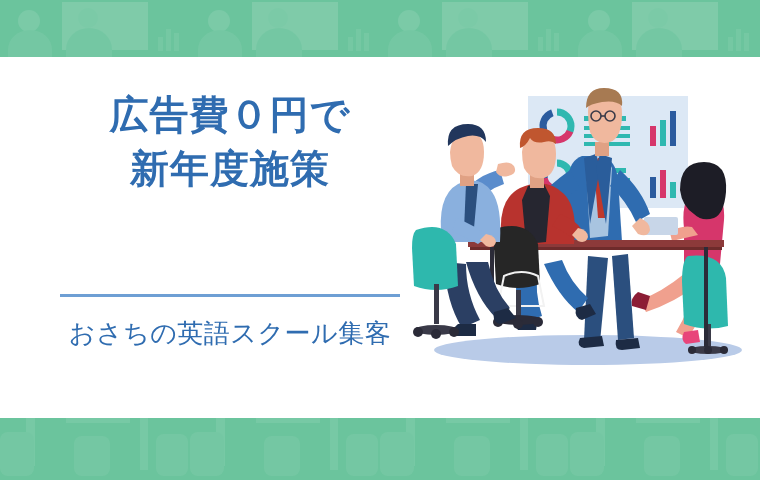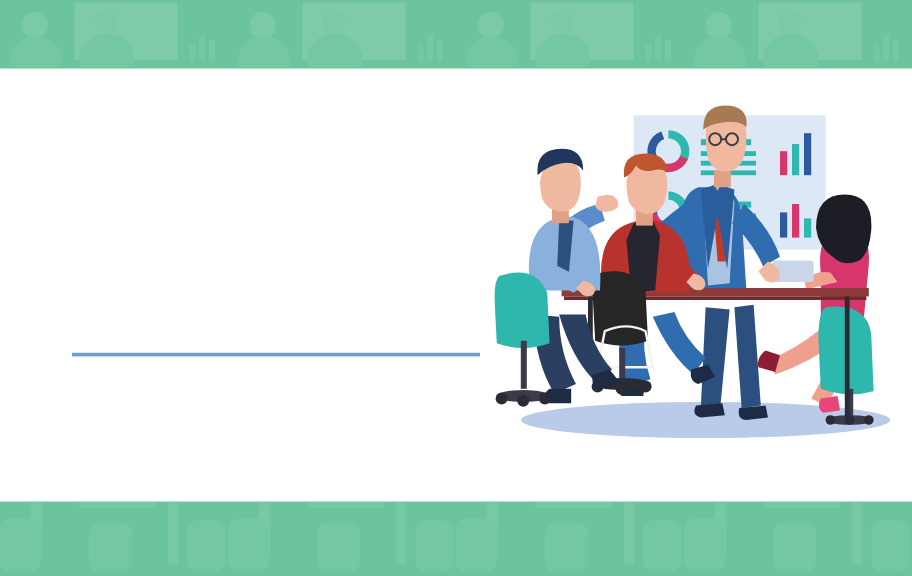--- a/index.html
+++ b/index.html
@@ -202,24 +202,27 @@
       <div class="tile-bottom-chair" style="left:0px;  top:14px; width:34px; height:44px;"></div>
       <div class="tile-bottom-leg" style="left:66px; top:0px;  width:64px; height:5px;"></div>
       <div class="tile-bottom-chair" style="left:74px; top:18px; width:36px; height:40px;"></div>
       <div class="tile-bottom-leg" style="left:140px;top:0px;  width:8px;  height:52px;"></div>
       <div class="tile-bottom-chair" style="left:156px;top:16px; width:32px; height:42px;"></div>
     </div>
     <div class="band-wash"></div>
   </div>
 
   <div id="text-block">
+    <div class="headline">広告費０円で</div>
+    <div class="headline">新年度施策</div>
   </div>
 
   <div id="divider"></div>
 
+  <div id="subtitle">おさちの英語スクール集客</div>
 
   <div id="illustration">
     <svg width="348" height="300" viewBox="0 0 348 300" xmlns="http://www.w3.org/2000/svg">
 
       <ellipse cx="176" cy="272" rx="154" ry="15" fill="#b9cbe8"></ellipse>
 
       <rect x="116" y="18" width="160" height="112" fill="#dce8f5"></rect>
 
       <g>
         <circle cx="145" cy="48" r="14" fill="none" stroke="#2fb8b0" stroke-width="7" stroke-dasharray="28 60" transform="rotate(-90 145 48)"></circle>

